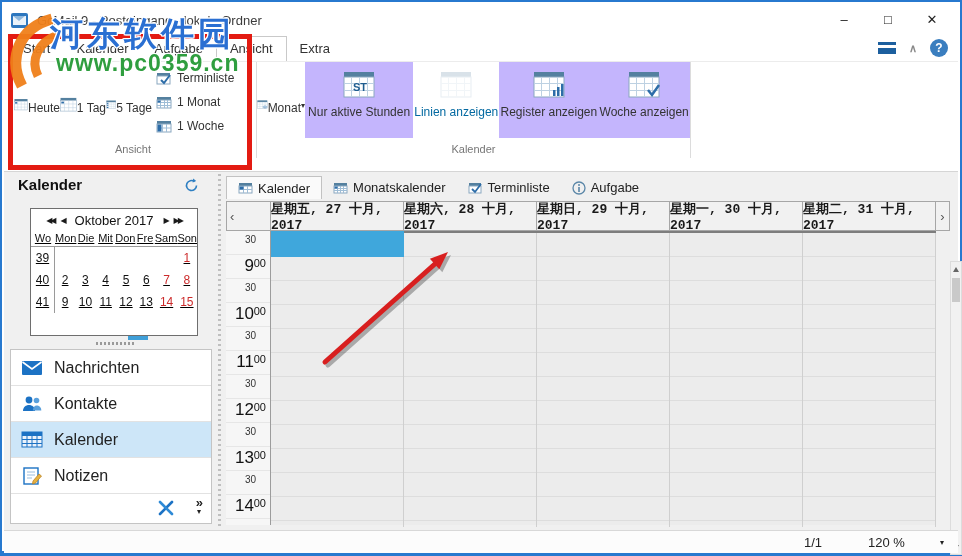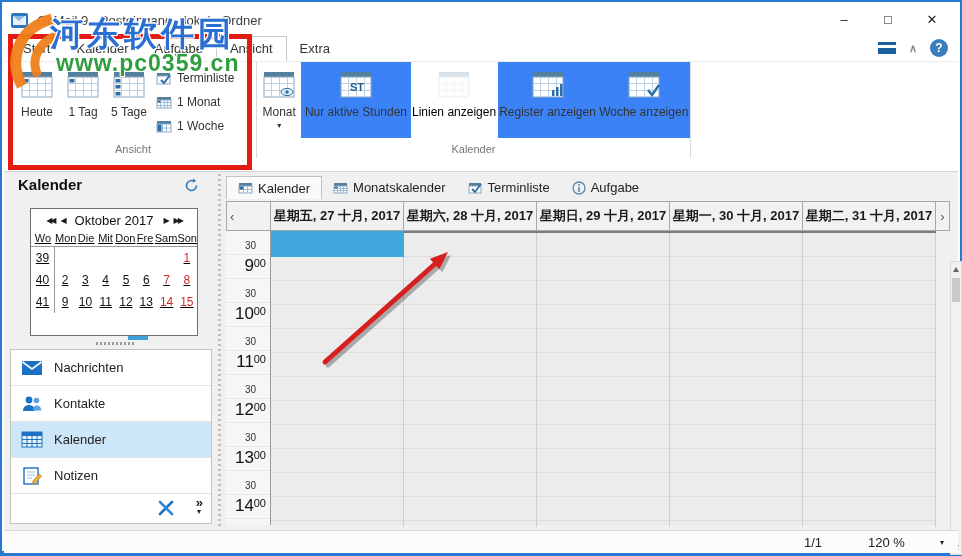--- a/index.html
+++ b/index.html
@@ -25,28 +25,28 @@
   #quick-icons { position:absolute; right:10px; top:3px; display:flex; align-items:center; gap:13px; }
   #menu-bars { width:18px; height:12px; border-top:3px solid #1c5f9e; border-bottom:3px solid #1c5f9e; position:relative; }
   #menu-bars:before { content:""; position:absolute; left:0; right:0; top:2.5px; height:3px; background:#1c5f9e; }
   #collapse-chevron { color:#8a8a8a; font-size:11px; font-weight:bold; }
   #help-btn { width:18px; height:18px; border-radius:50%; background:#3a7ebf; color:#fff; font-size:12px; font-weight:bold; display:flex; align-items:center; justify-content:center; }
 
   
   #ribbon { position:absolute; left:2px; top:60px; right:2px; height:110px; background:#fff; border-bottom:1px solid #d5d5d5; }
   .rgroup { position:absolute; top:0; height:96px; border-right:1px solid #dcdcdc; }
   .rgroup-label { position:absolute; left:0; right:0; top:81px; text-align:center; font-size:11px; color:#767676; }
-  .bigbtn { display:inline-flex; flex-direction:column; align-items:center; width:46px; padding-top:9px; height:76px; }
+  .bigbtn { display:inline-flex; flex-direction:row; align-items:center; width:46px; padding-top:9px; height:76px; }
   .bigbtn .lbl { font-size:12px; color:#333; margin-top:7px; white-space:nowrap; }
   .smallbtn { display:flex; align-items:center; height:24px; gap:5px; padding-left:4px; }
   .smallbtn .lbl { font-size:12px; color:#333; white-space:nowrap; }
   .togglebtn { display:inline-flex; flex-direction:column; align-items:center; justify-content:flex-start; padding-top:9px; height:76px; }
   .togglebtn .lbl { font-size:12px; color:#333; margin-top:7px; white-space:nowrap; }
-  .togglebtn.on { background:#3b82f6; }
-  .togglebtn.off .lbl { color:#000000; }
+  .togglebtn.on { background:#c4b5fd; }
+  .togglebtn.off .lbl { color:#0369a1; }
   .togglebtn.off svg { opacity:.38; }
   .drop-arrow { font-size:8px; color:#333; margin-top:2px; }
 
   
   #content { position:absolute; left:2px; top:170px; right:2px; height:358px; background:#f0f0f0; }
 
   
   #sidebar { position:absolute; left:0; top:0; width:212px; height:358px; }
   #panel-title { position:absolute; left:14px; top:4px; font-size:15px; font-weight:bold; color:#111; }
   #refresh-icon { position:absolute; right:16px; top:5px; }
@@ -58,45 +58,45 @@
   .mc-head { font-size:11px; color:#111; text-align:center; padding-bottom:2px; }
   .mc-grid.hdr { border-bottom:1px solid #9a9a9a; }
   .mc-week { height:22px; }
   .mc-cell { display:flex; align-items:center; justify-content:center; font-size:12px; color:#111; }
   .mc-wknum { border-right:1px solid #9a9a9a; }
   .mc-red { color:#cc2b2b; }
   #mc-splitter { position:absolute; left:0; top:164px; width:212px; height:13px; }
   #mc-bluebar { position:absolute; left:124px; top:0; width:20px; height:4px; background:#3f9fd8; }
   #mc-grip { position:absolute; left:92px; top:6px; width:38px; height:3px; background:repeating-linear-gradient(to right,#9a9a9a 0 2px,transparent 2px 4px); }
   #navlist { position:absolute; left:6px; top:177px; width:202px; height:175px; background:#fff; border:1px solid #c4c4c4; }
-  .navitem { height:36px; display:flex; align-items:center; gap:11px; padding-left:10px; border-bottom:1px solid #e2e2e2; font-size:13px; color:#222; }
+  .navitem { height:36px; display:flex; align-items:center; gap:11px; padding-left:10px; border-bottom:1px solid #e2e2e2; font-size:16px; color:#222; }
   .navitem.selected { background:#cde6f8; }
   #nav-footer { position:relative; height:29px; }
   #tools-icon { position:absolute; right:36px; top:5px; }
   #chevrons-btn { position:absolute; right:8px; top:1px; font-size:13px; font-weight:bold; color:#222; }
   #chevrons-drop { position:absolute; right:10px; top:13px; font-size:8px; color:#222; }
   #vsplitter { position:absolute; left:214px; top:2px; height:352px; width:3px; background:repeating-linear-gradient(to bottom,#aaa 0 2px,transparent 2px 5px); opacity:.7; }
 
   
   #main { position:absolute; left:222px; top:0; width:738px; height:358px; }
   #viewtabs { position:absolute; left:0; top:4px; height:23px; display:flex; }
   .viewtab { display:flex; align-items:center; gap:5px; padding:0 11px; font-size:13px; color:#222; }
   .viewtab.active { background:#fafafa; border:1px solid #c2c2c2; border-bottom:none; }
   #grid { position:absolute; left:0; top:29px; width:736px; height:294px; }
   #grid-header { position:absolute; left:0; top:0; height:30px; display:flex; }
   .hd-cell { height:30px; background:#f1f1f1; border:1px solid #a6a6a6; border-left:none; display:flex; align-items:center; justify-content:center; font-size:13px; font-weight:bold; color:#1a1a1a; }
   .hd-corner { width:45px; border-left:1px solid #a6a6a6; justify-content:flex-start; padding-left:3px; font-weight:normal; color:#555; font-size:13px; }
-  .hd-day { width:133px; }
+  .hd-day { width:133px;font-family:Liberation Mono, monospace; }
   .hd-next { width:14px; font-weight:normal; color:#555; }
   #grid-body { position:absolute; left:0; top:30px; width:724px; height:294px; }
   #gutter { position:absolute; left:0; top:0; width:45px; height:294px; background:#f6f6f6; border-right:1px solid #9c9c9c; }
   .g-row { height:24px; border-bottom:1px solid #e6e6e6; position:relative; }
   .g-hour { position:absolute; right:16px; top:1px; font-size:17px; color:#111; }
   .g-min { position:absolute; right:4px; top:2px; font-size:11px; color:#111; }
-  .g-min-half { position:absolute; right:14px; top:3px; font-size:10px; color:#333;margin-top:6px; }
+  .g-min-half { position:absolute; right:14px; top:3px; font-size:10px; color:#333; }
   #cols { position:absolute; left:45px; top:0; width:665px; height:294px; background:#ececec repeating-linear-gradient(to bottom,transparent 0 23px,#dddddd 23px 24px); border-top:2px solid #7d7d7d; }
   .day-col { position:absolute; top:0; height:294px; width:133px; border-right:1px solid #cfcfcf; }
   #sel-cell { position:absolute; left:0; top:-2px; width:133px; height:26px; background:#3fa7dc; }
   #vscroll { position:absolute; left:724px; top:30px; width:12px; height:294px; background:#f1f1f1; border:1px solid #dcdcdc; }
   .sb-arrow { position:absolute; left:0; width:10px; height:14px; display:flex; align-items:center; justify-content:center; }
   .tri-up { width:0; height:0; border-left:3.5px solid transparent; border-right:3.5px solid transparent; border-bottom:5px solid #666; }
   .tri-down { width:0; height:0; border-left:3.5px solid transparent; border-right:3.5px solid transparent; border-top:5px solid #666; }
   #sb-thumb { position:absolute; left:1px; top:16px; width:8px; height:24px; background:#c9c9c9; }
 
   

